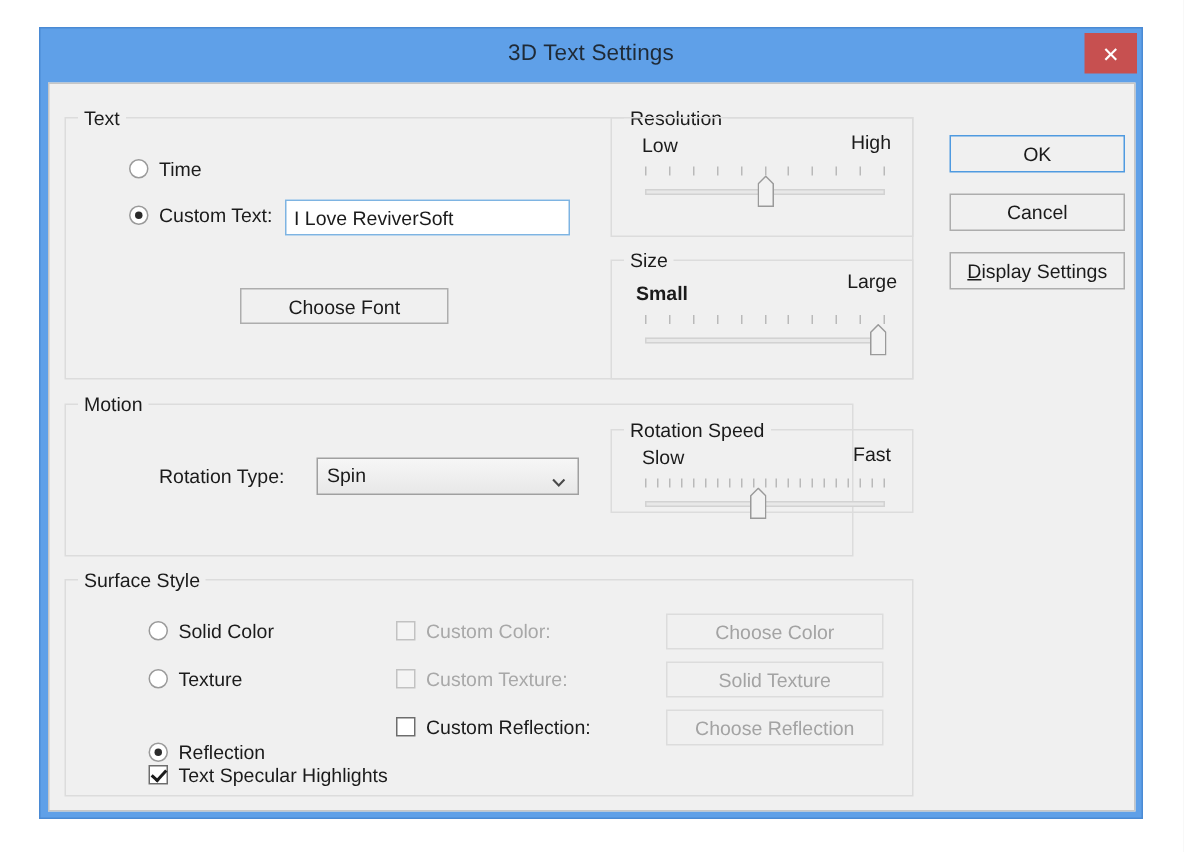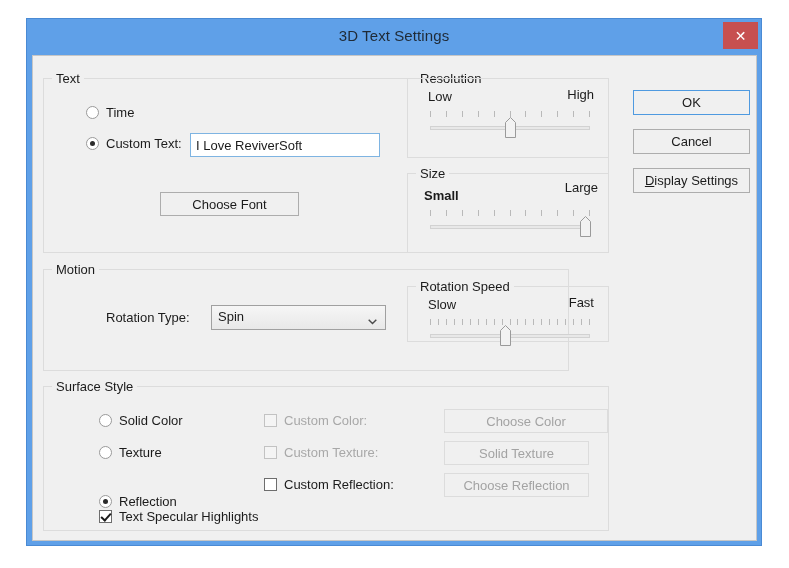--- a/index.html
+++ b/index.html
@@ -418,21 +418,21 @@
       </div>
       <div class="check-row disabled" style="left:220px; top:58px;">
         <span class="checkbox disabled"></span>
         <span class="lbl disabled">Custom Texture:</span>
       </div>
       <div class="check-row" style="left:220px; top:90px;">
         <span class="checkbox"></span>
         <span class="lbl">Custom Reflection:</span>
       </div>
 
-      <button class="btn disabled" style="left:400px; top:22px; width:164px; height:24px;">Choose Color</button>
+      <button class="btn disabled" style="left:400px; top:22px; width:145px; height:24px;">Choose Color</button>
       <button class="btn disabled" style="left:400px; top:54px; width:145px; height:24px;">Solid Texture</button>
       <button class="btn disabled" style="left:400px; top:86px; width:145px; height:24px;">Choose Reflection</button>
     </div>
 
     <button class="btn default" style="left:600px; top:34px; width:117px; height:25px;">OK</button>
     <button class="btn" style="left:600px; top:73px; width:117px; height:25px;">Cancel</button>
     <button class="btn" style="left:600px; top:112px; width:117px; height:25px;"><span><u>D</u>isplay Settings</span></button>
 
   </div>
 </div>

